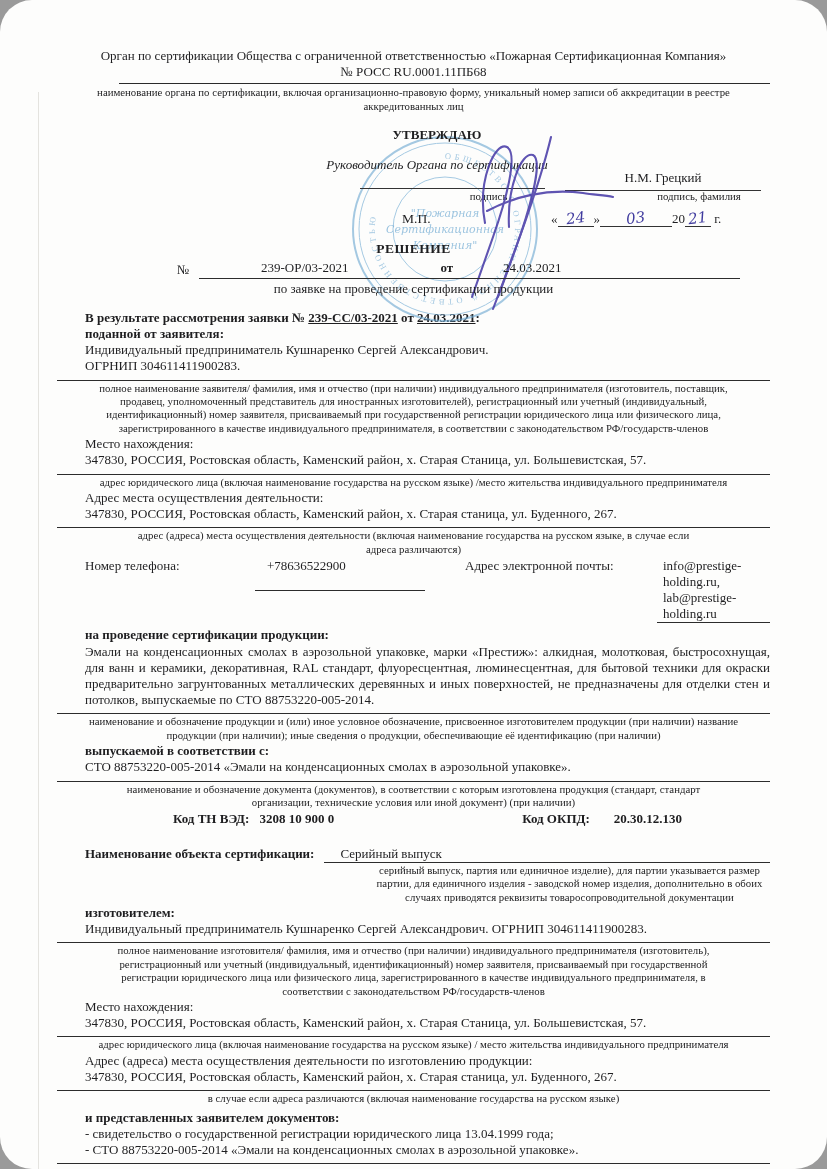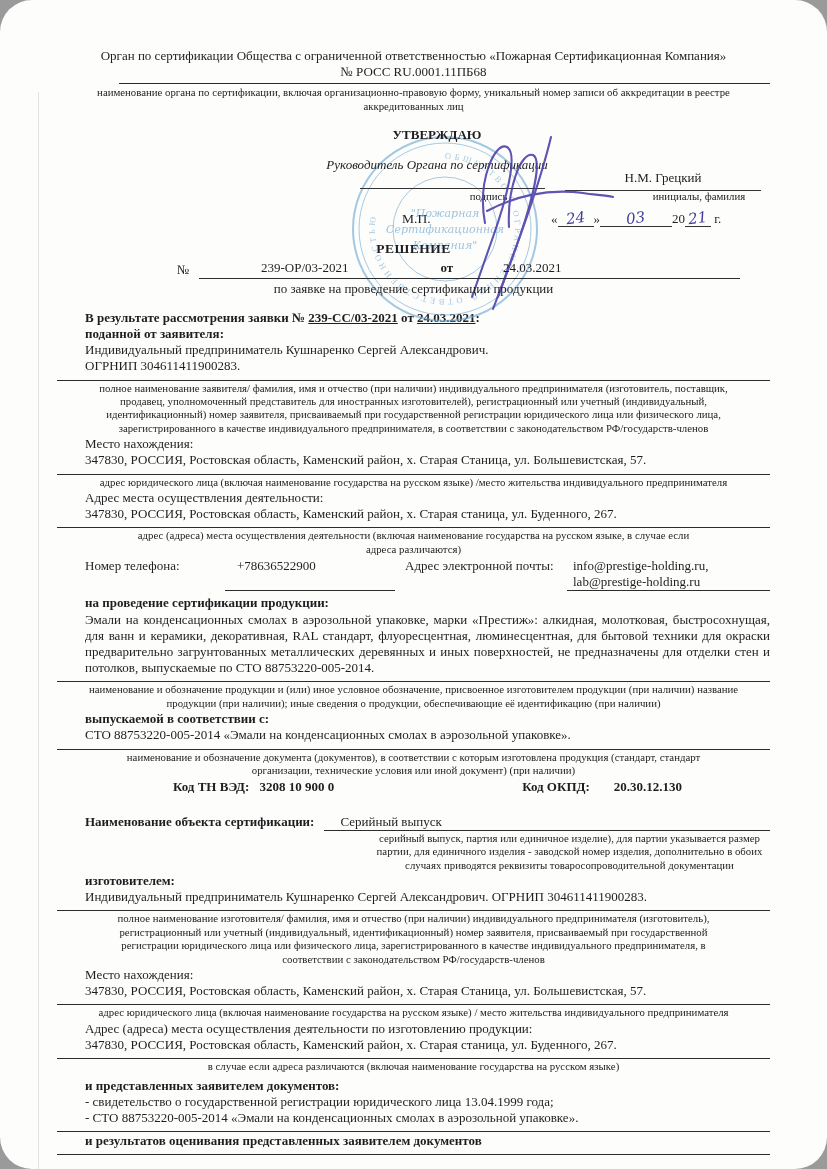--- a/index.html
+++ b/index.html
@@ -42,21 +42,21 @@
   .dec-row{display:flex;margin:3px 0 0 120px;align-items:flex-end;}
   .dec-no{width:22px;}
   .dec-line{flex:1;margin-right:30px;border-bottom:1.2px solid #2c2c2c;padding-bottom:1px;display:flex;}
   .dec-num{margin-left:62px;}
   .dec-ot{margin-left:92px;font-weight:bold;}
   .dec-date{margin-left:50px;}
   .dec-cap{text-align:center;margin-top:2px;}
   
   .intro{margin-top:13px;}
   .u{text-decoration:underline;}
-  .contacts{display:flex;margin-left:28px;align-items:stretch;margin-top:2px;}
+  .contacts{display:flex;margin-left:28px;align-items:stretch;margin-top:2px;gap:30px;}
   .c-lbl1{width:112px;}
   .c-box1{width:170px;margin-left:28px;border-bottom:1.2px solid #2c2c2c;padding-left:12px;height:33px;box-sizing:border-box;}
   .c-lbl2{width:162px;margin-left:10px;}
   .c-box2{flex:1;border-bottom:1.2px solid #2c2c2c;padding-left:6px;line-height:16px;}
   .codes{display:flex;margin-left:28px;font-weight:bold;margin-top:2px;justify-content:center;}
   .codes .v1{margin-left:10px;}
   .codes .l2{margin-left:188px;}
   .codes .v2{margin-left:24px;}
   .obj-row{display:flex;margin-top:18px;}
   .obj-lbl{margin-left:28px;font-weight:bold;white-space:nowrap;}
@@ -106,21 +106,21 @@
         <path d="M96,6 C84,56 60,120 38,178"></path>
         <path d="M32,80 C58,66 92,57 128,62 C140,64 150,64 158,66"></path>
       </g>
     </svg>
 
     <div class="appr-title">УТВЕРЖДАЮ</div>
     <div class="appr-role">Руководитель Органа по сертификации</div>
     <div class="sign-line"></div>
     <div class="sign-cap cap-abs">подпись</div>
     <div class="name-line">Н.М. Грецкий</div>
-    <div class="name-cap cap-abs">инициалы, фамилия</div>
+    <div class="name-cap cap-abs">подпись, фамилия</div>
     <div class="mp">М.П.</div>
     <div class="date-line">
       <span>«</span><span class="blank d"><i class="hand">24</i></span><span>»</span><span class="blank m"><i class="hand">03</i></span><span>20</span><span class="blank y"><i class="hand">21</i></span> <span>г.</span>
     </div>
   </div>
 
   <div class="decision">
     <div class="dec-title">РЕШЕНИЕ</div>
     <div class="dec-row">
       <span class="dec-no">№</span>

